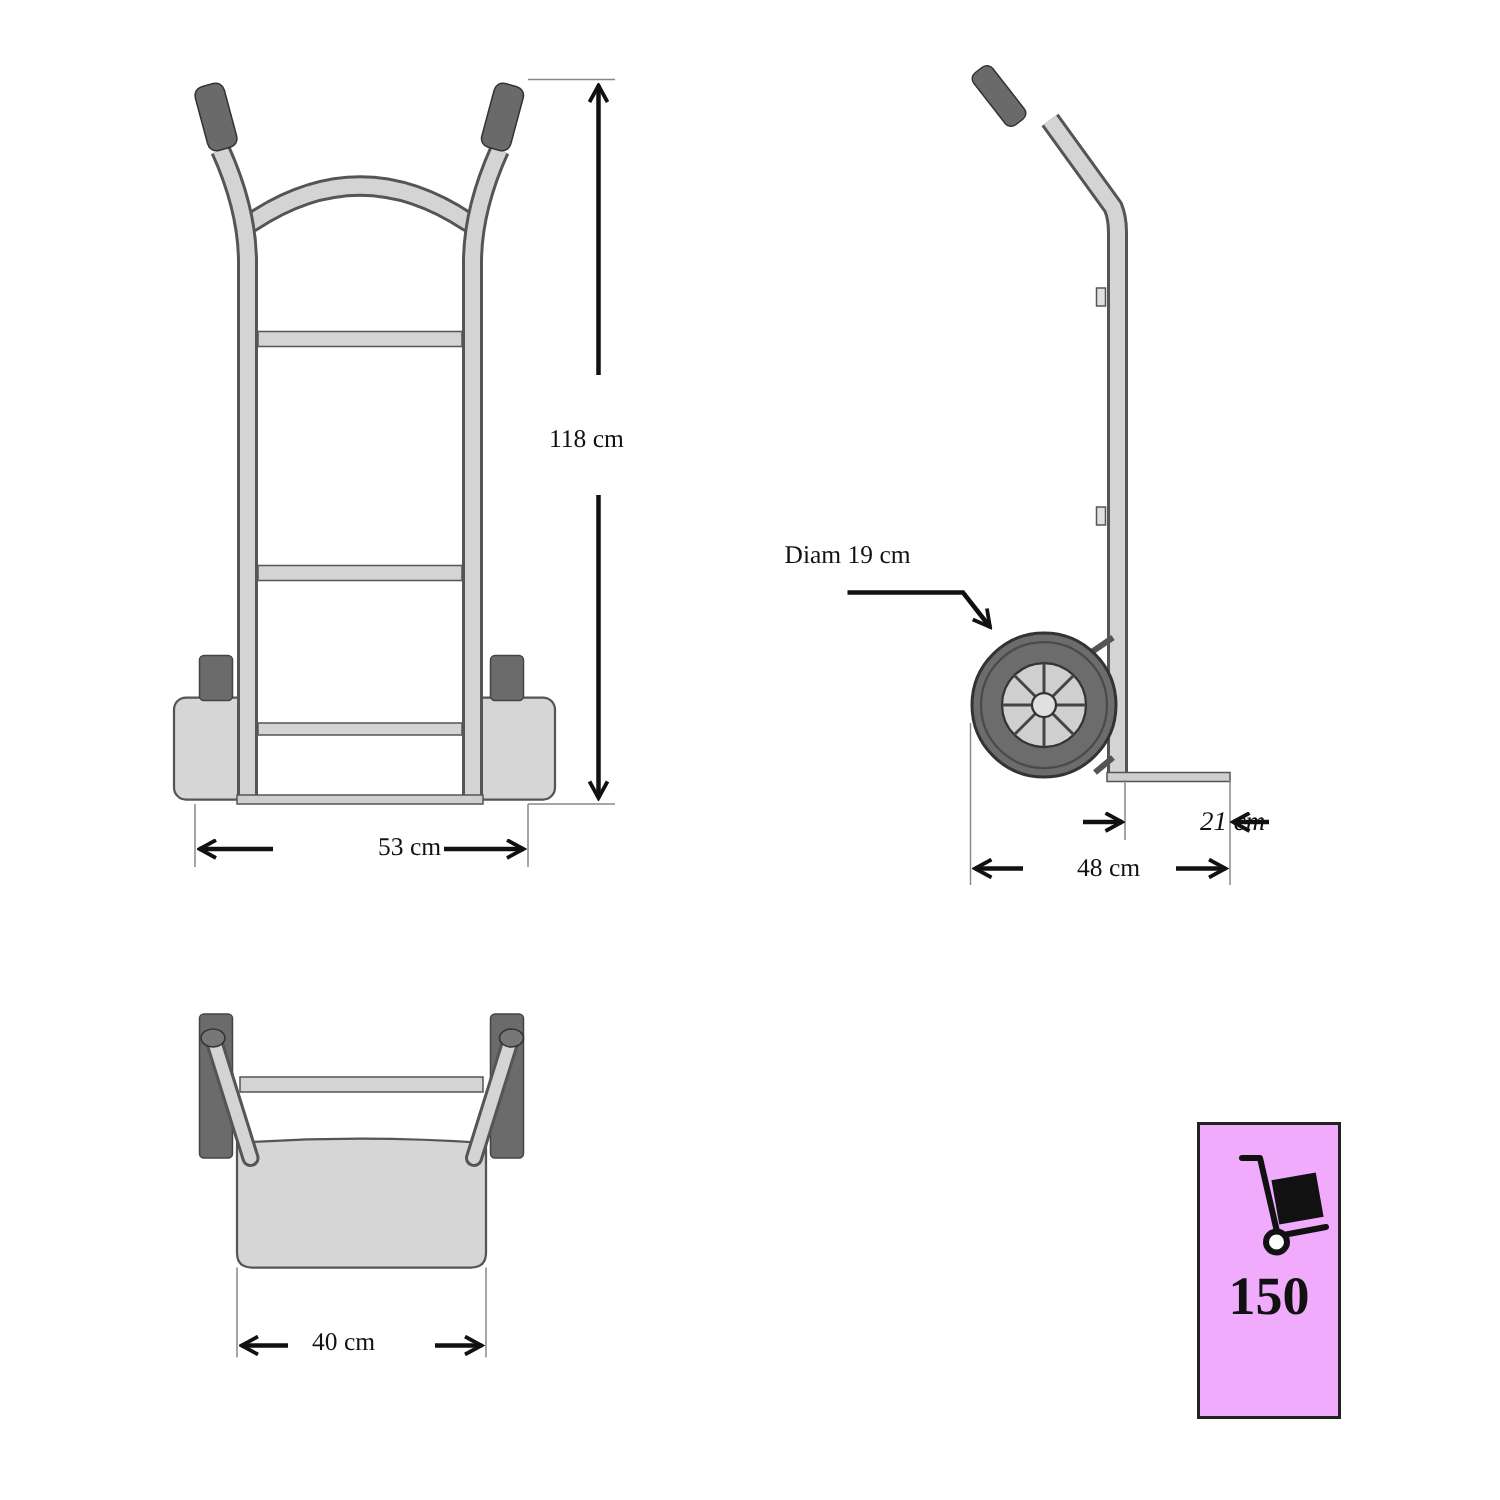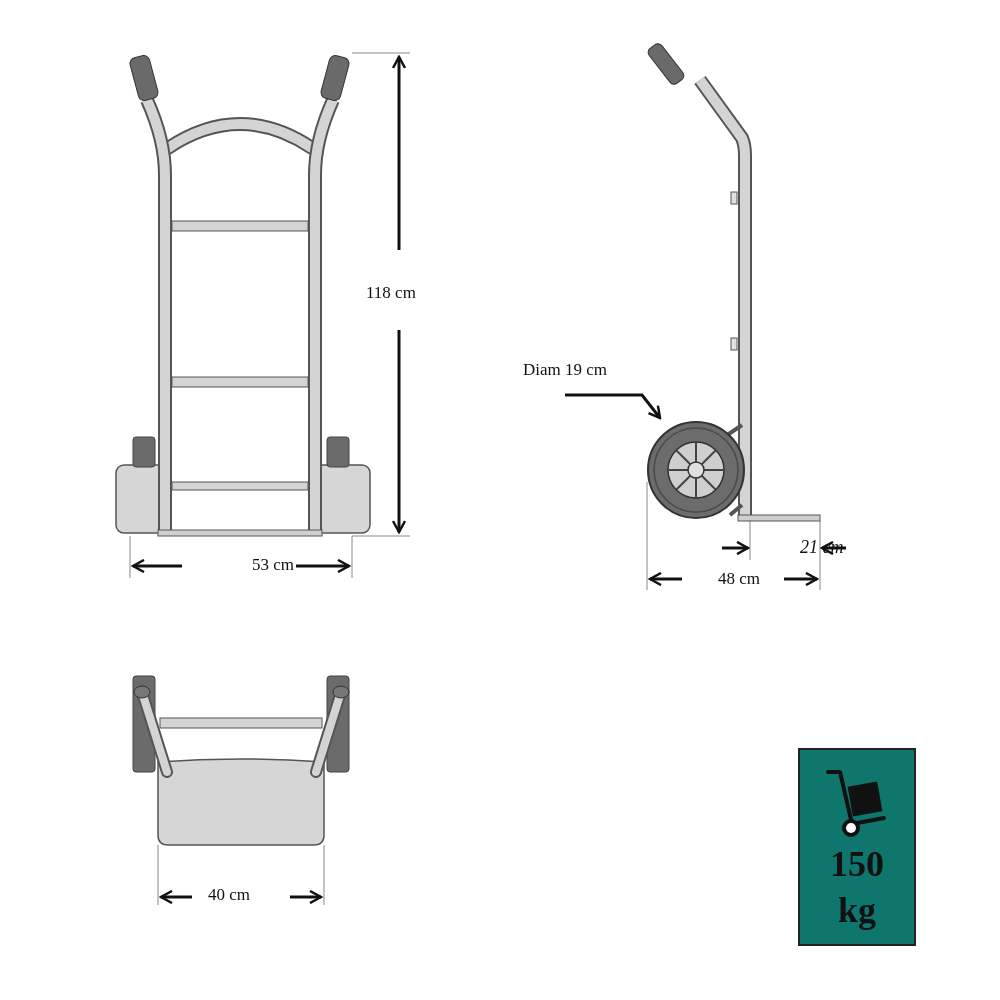--- a/index.html
+++ b/index.html
@@ -1,21 +1,21 @@
 <!DOCTYPE html>
 <html><head>
 <meta charset="utf-8">
 <style>
   html, body { margin:0; padding:0; background:#ffffff; }
   #canvas { position:relative; width:1000px; height:1000px; background:#ffffff; overflow:hidden; }
   svg { position:absolute; left:0; top:0; }
   .lbl { position:absolute; font-family:"Liberation Serif", "DejaVu Serif", serif; color:#111; white-space:nowrap; line-height:1; }
   .lbl22 { font-size:17px; }
   .lbl18 { font-size:18px; }
-  #badge { position:absolute; left:798px; top:748px; width:118px; height:198px; border:2px solid #222; box-sizing:border-box; background:#0f766e; }
+  #badge { position:absolute; left:798px; top:748px; width:96px; height:198px; border:2px solid #222; box-sizing:border-box; background:#f0abfc; }
   #badge .val { position:absolute; left:0; width:100%; text-align:center; font-family:"Liberation Serif", "DejaVu Serif", serif; font-weight:bold; font-size:36px; color:#111; line-height:1; }
 </style>
 </head>
 <body>
 
 <div id="canvas">
   <svg width="1000" height="1000" viewBox="0 0 1000 1000">
     <defs>
       <marker id="ah" markerWidth="14" markerHeight="14" refX="12" refY="7" orient="auto" markerUnits="userSpaceOnUse">
         <path d="M1,1 L12,7 L1,13" fill="none" stroke="#111" stroke-width="2.5"></path>
@@ -114,15 +114,14 @@
   <span class="lbl lbl22" style="left:672px; top:570px;margin-left:46px;">48 cm</span>
   <span class="lbl lbl22" style="left:208px; top:886px;">40 cm</span>
 
   <div id="badge">
     <svg width="114" height="90" viewBox="0 0 114 90" style="position:absolute;left:0;top:6px;">
       <path d="M28,16 L40,16 L52,68 L84,62" fill="none" stroke="#111" stroke-width="4" stroke-linecap="round" stroke-linejoin="round"></path>
       <rect x="50" y="28" width="30" height="30" fill="#111" transform="rotate(-10 65 43)"></rect>
       <circle cx="51" cy="72" r="7" fill="#fff" stroke="#111" stroke-width="4"></circle>
     </svg>
     <div class="val" style="top:96px;">150</div>
-    <div class="val" style="top:142px;">kg</div>
   </div>
 </div>
 
 </body></html>

